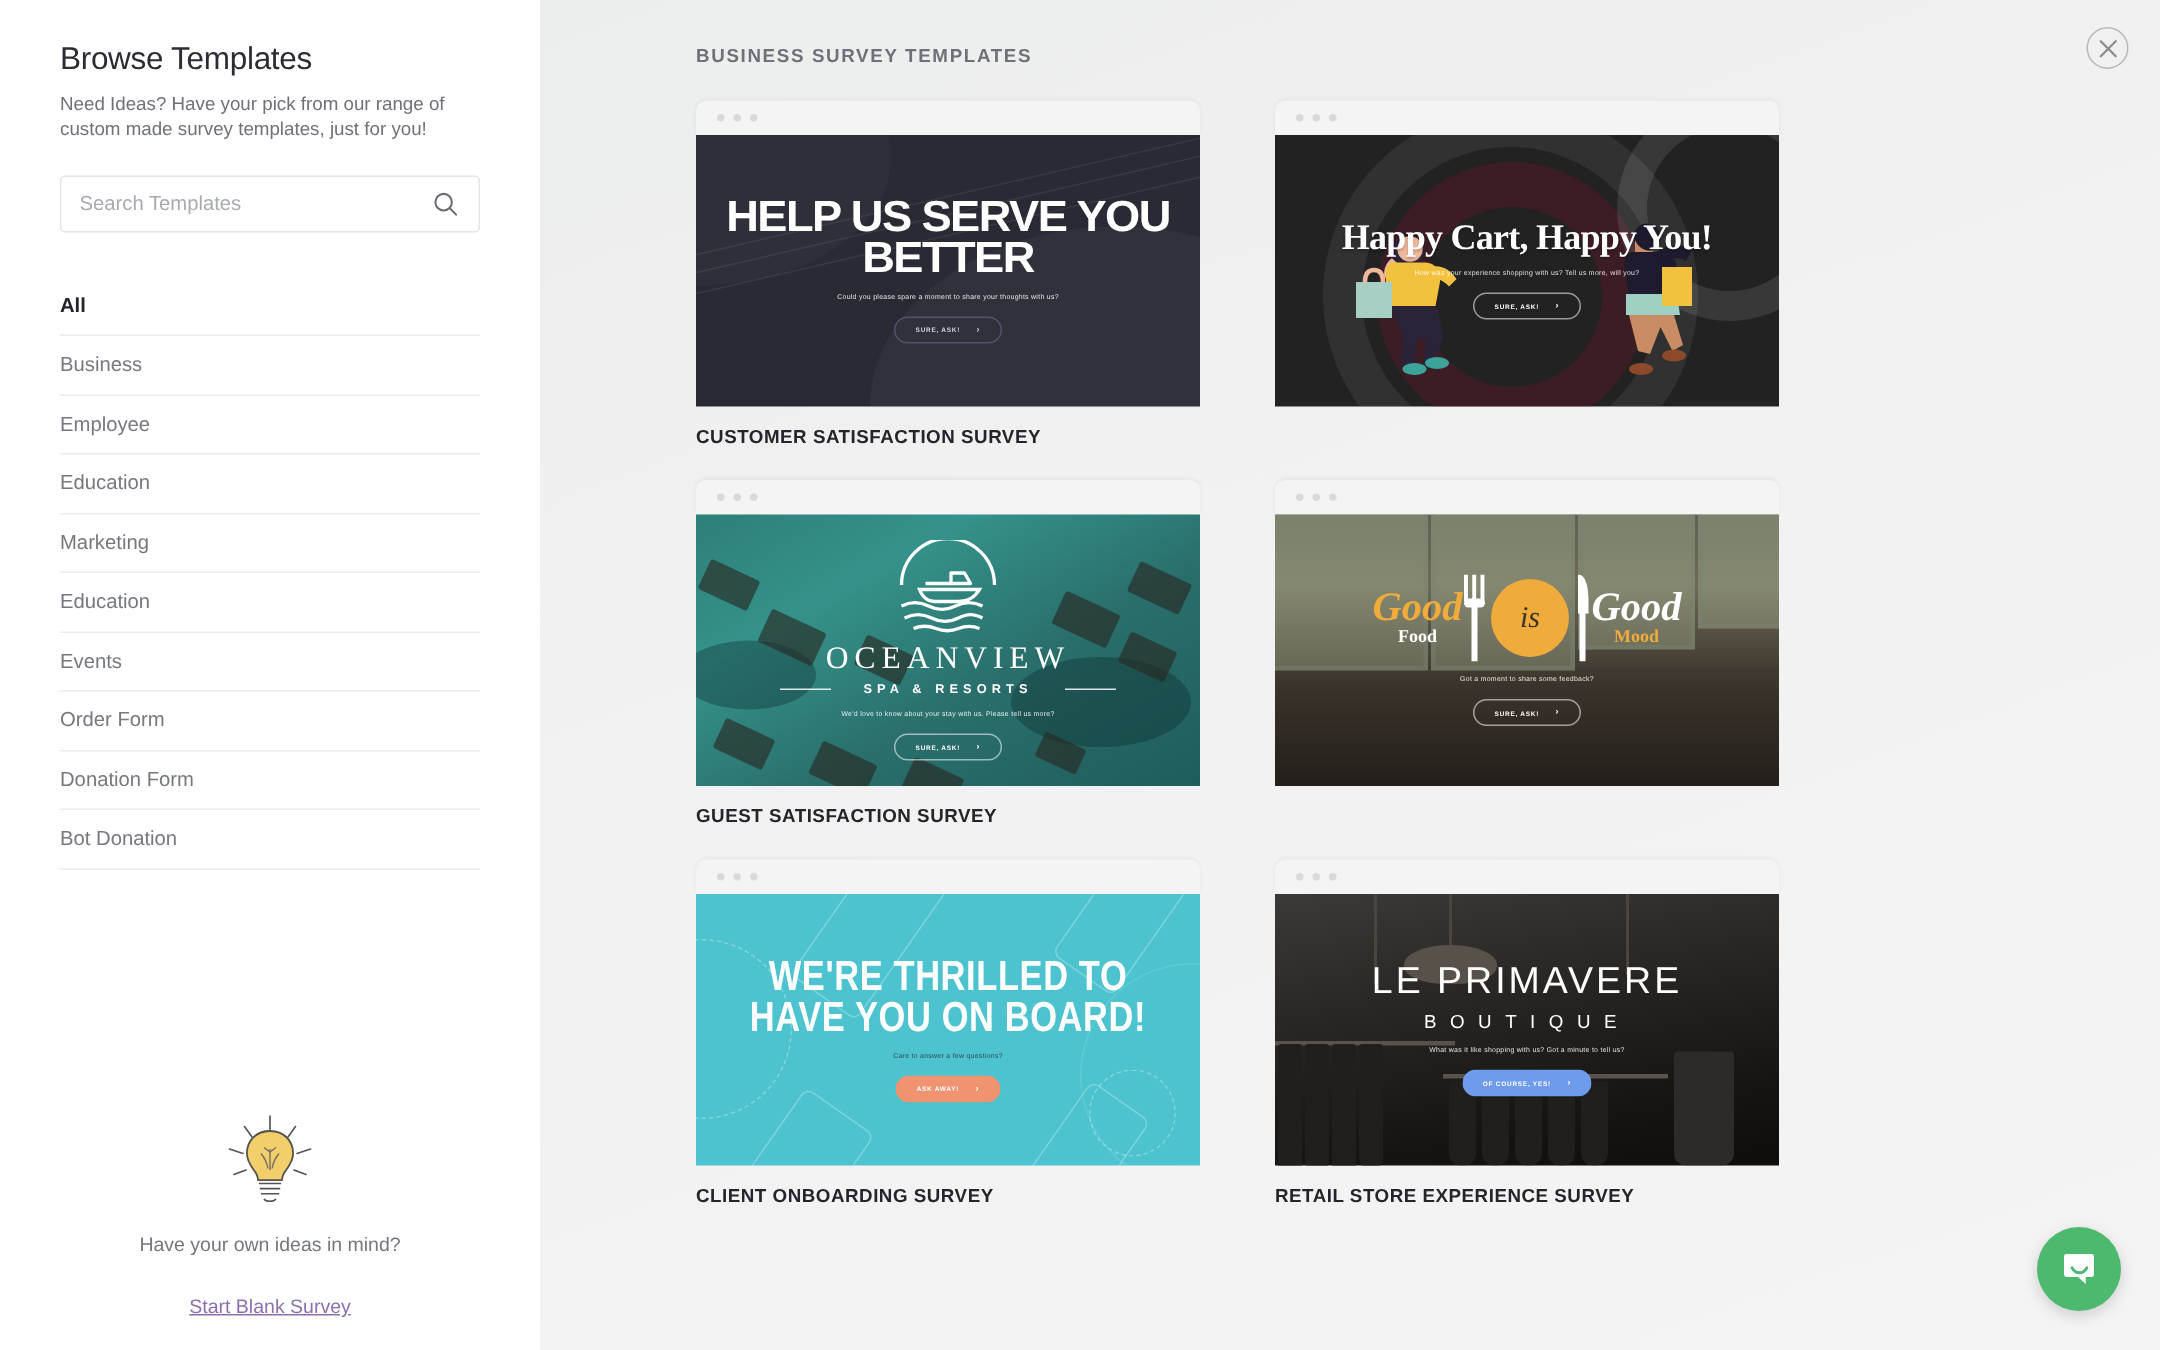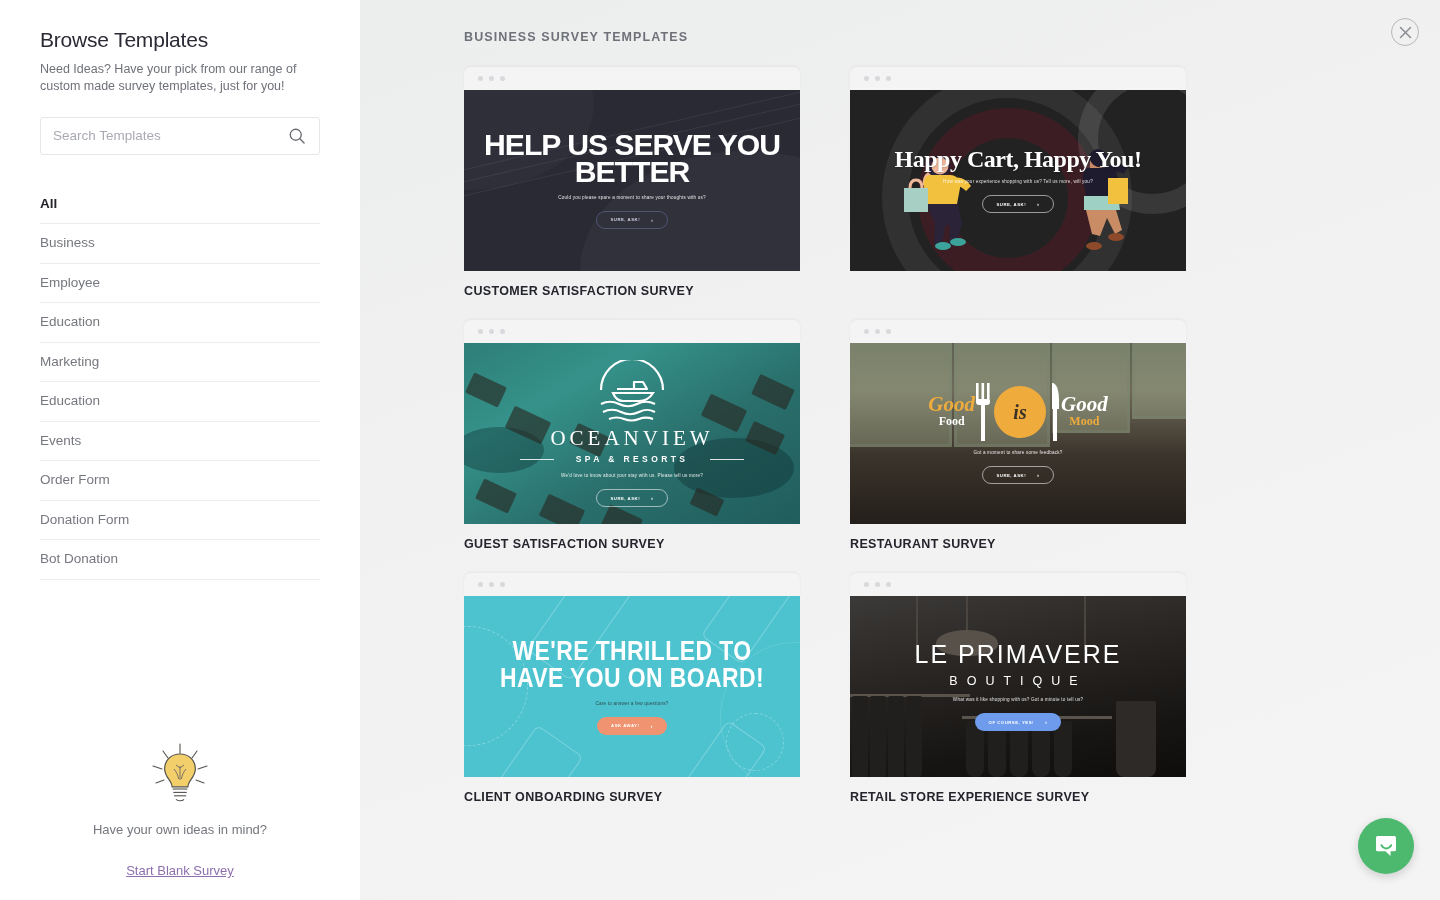--- a/index.html
+++ b/index.html
@@ -142,32 +142,32 @@
   .ov-sub span { font-size: 8.5px; color: #fff; letter-spacing: 3.4px; font-weight: bold; }
   .ov-rule { width: 34px; height: 1px; background: rgba(255,255,255,.85); }
 
   
   .c4 { background: linear-gradient(180deg,#5e6152 0%,#6d6a58 26%,#3b342c 62%,#241f1a 100%); }
   .c4 .win {
     position: absolute; background: rgba(190,205,170,.30); border: 3px solid rgba(120,130,110,.45);
   }
   .food-logo { z-index: 6; display: flex; align-items: center; justify-content: center; }
   .fl-good {
-    font-family: "Liberation Serif", serif; font-style: italic; font-weight: bold; font-size: 21px;
+    font-family: "Liberation Serif", serif; font-style: italic; font-weight: bold; font-size: 27px;
     line-height: .9;
   }
   .fl-left { color: #efab3c; text-align: center; }
   .fl-right { color: #ffffff; text-align: center; }
   .fl-cap { font-family: "Liberation Serif", serif; font-size: 12px; font-weight: bold; }
   .fl-circle {
     width: 52px; height: 52px; border-radius: 50%; background: #efab3c;
     display: flex; align-items: center; justify-content: center; margin: 0 3px;
   }
   .fl-is {
-    font-family: "Liberation Serif", serif; font-style: italic; font-weight: bold;
+    font-family: "Liberation Serif", serif; font-style: italic; font-weight: normal;
     font-size: 20px; color: #3b3226;
   }
 
   
   .c5 { background: #4cc3cf; }
   .c5 .hexline {
     position: absolute; border: 1px solid rgba(255,255,255,.28);
     transform: rotate(35deg); border-radius: 6px;
   }
   .c5 .circ { position: absolute; border: 1px dashed rgba(255,255,255,.3); border-radius: 50%; }
@@ -426,21 +426,20 @@
                 <div class="fl-good" style="color:#fff">Good</div>
                 <div class="fl-cap" style="color:#efab3c">Mood</div>
               </div>
             </div>
             <div class="t-sub">Got a moment to share some feedback?</div>
             <div class="t-btn">
               <span>SURE, ASK!</span>
               <span class="chev">›</span>
             </div>
           </div>
-          <div class="card-title">RESTAURANT SURVEY</div>
         </div>
 
         <div class="card">
           <div class="chrome">
             <span class="dot"></span>
             <span class="dot"></span>
             <span class="dot"></span>
           </div>
           <div class="thumb c5">
             <div class="hexline" style="left:92px;top:-40px;width:54px;height:120px"></div>

